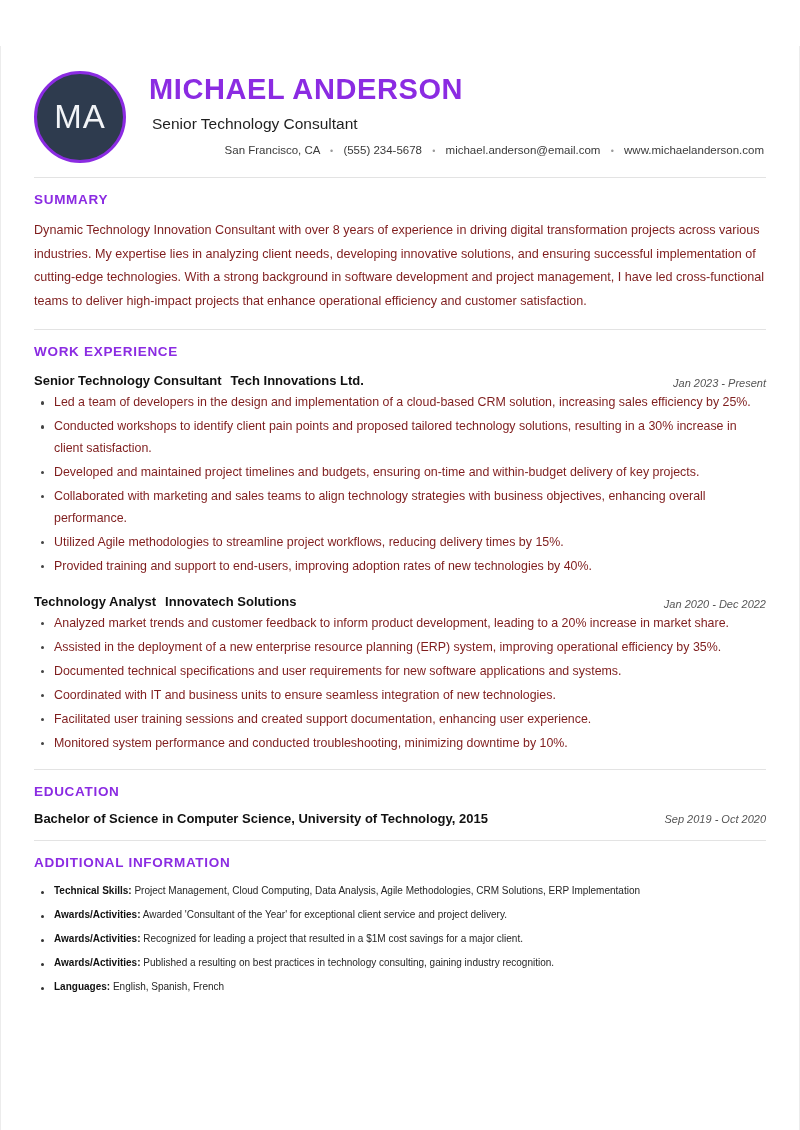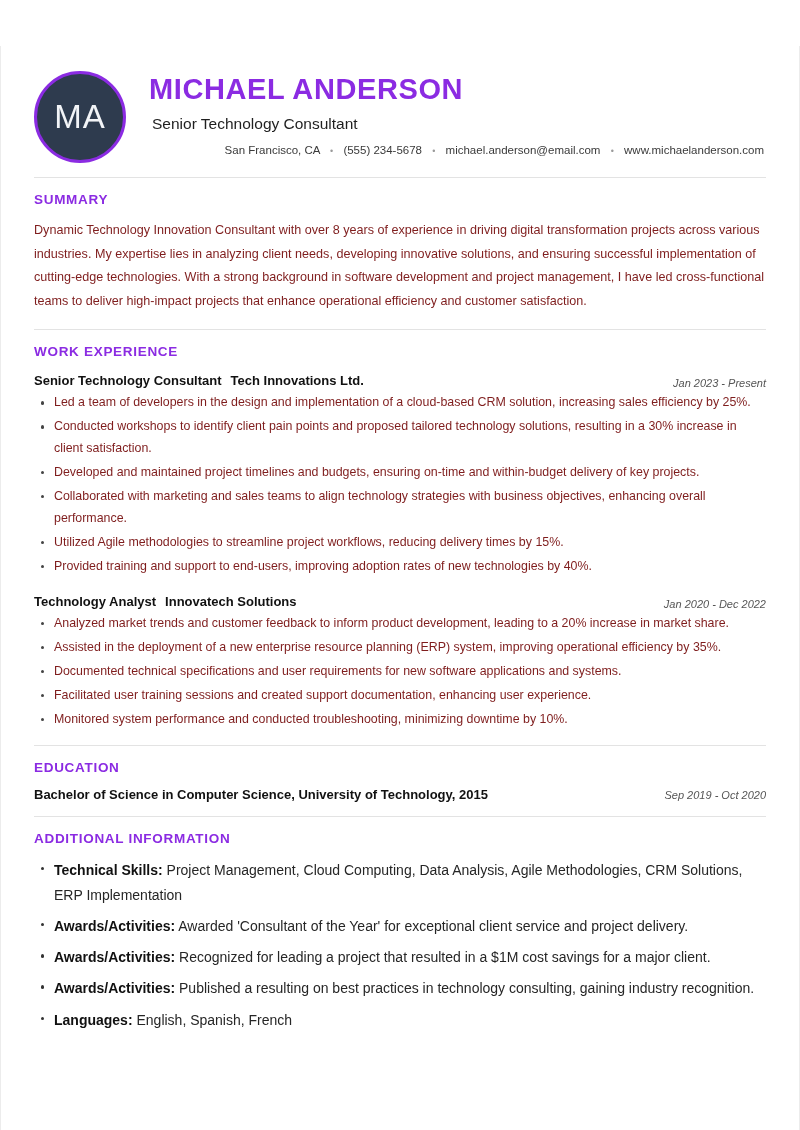--- a/index.html
+++ b/index.html
@@ -181,21 +181,21 @@
 
   
   ul.info-list {
     list-style: none;
     margin: 0;
     padding: 0;
   }
   ul.info-list > li {
     position: relative;
     padding-left: 20px;
-    font-size: 14px;
+    font-size: 10px;
     line-height: 1.8;
     color: #262626;
     margin-bottom: 6px;
   }
   ul.info-list > li::before {
     content: "";
     position: absolute;
     left: 7px;
     top: 9px;
     width: 3.4px;
@@ -261,20 +261,21 @@
       <div class="exp-head">
         <div>
           <span class="exp-role">Technology Analyst</span><span class="exp-company">Innovatech Solutions</span>
         </div>
         <div class="exp-dates">Jan 2020 - Dec 2022</div>
       </div>
       <ul class="bullets">
         <li>Analyzed market trends and customer feedback to inform product development, leading to a 20% increase in market share.</li>
         <li>Assisted in the deployment of a new enterprise resource planning (ERP) system, improving operational efficiency by 35%.</li>
         <li>Documented technical specifications and user requirements for new software applications and systems.</li>
+        <li>Coordinated with IT and business units to ensure seamless integration of new technologies.</li>
         <li>Facilitated user training sessions and created support documentation, enhancing user experience.</li>
         <li>Monitored system performance and conducted troubleshooting, minimizing downtime by 10%.</li>
       </ul>
     </div>
   </div>
 
   <div class="section">
     <h2 class="section-title">EDUCATION</h2>
     <div class="edu-head">
       <div class="edu-degree">Bachelor of Science in Computer Science, University of Technology, 2015</div>

